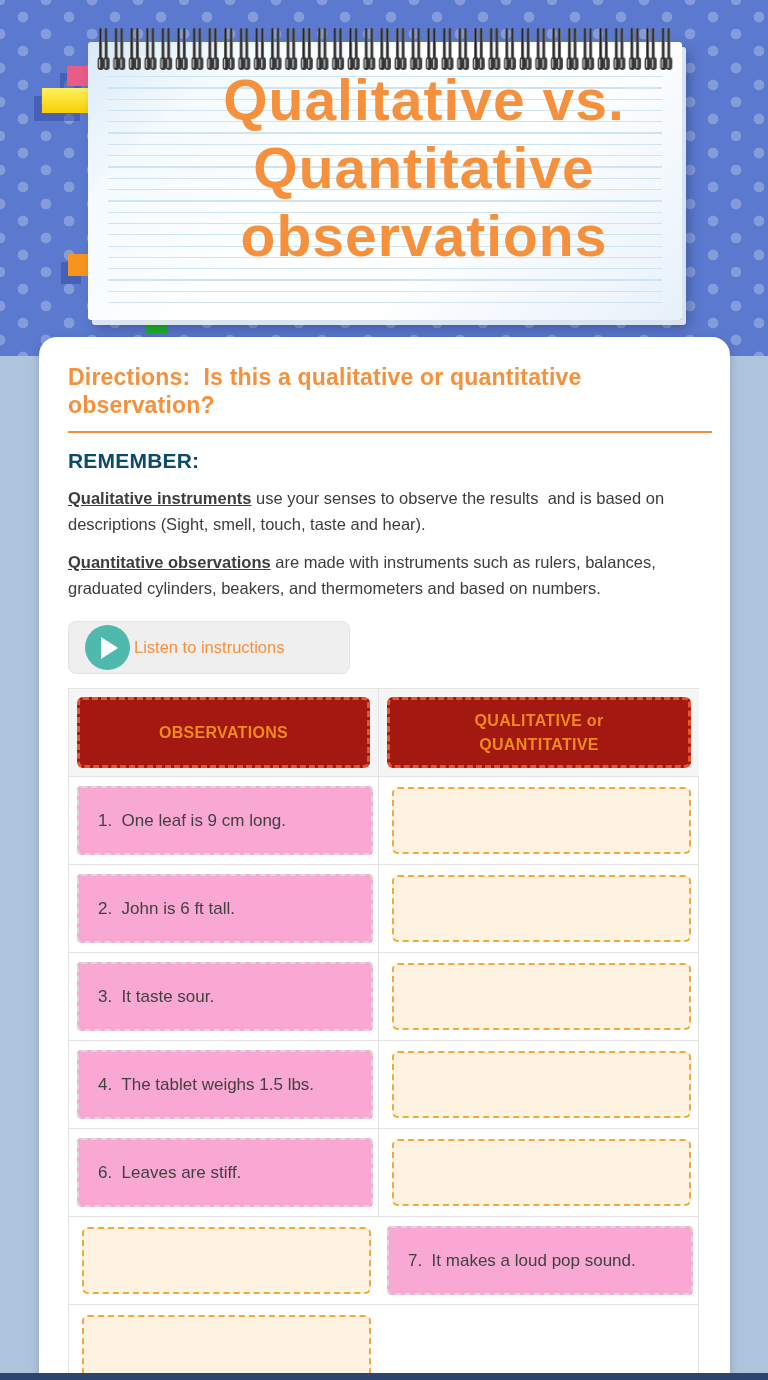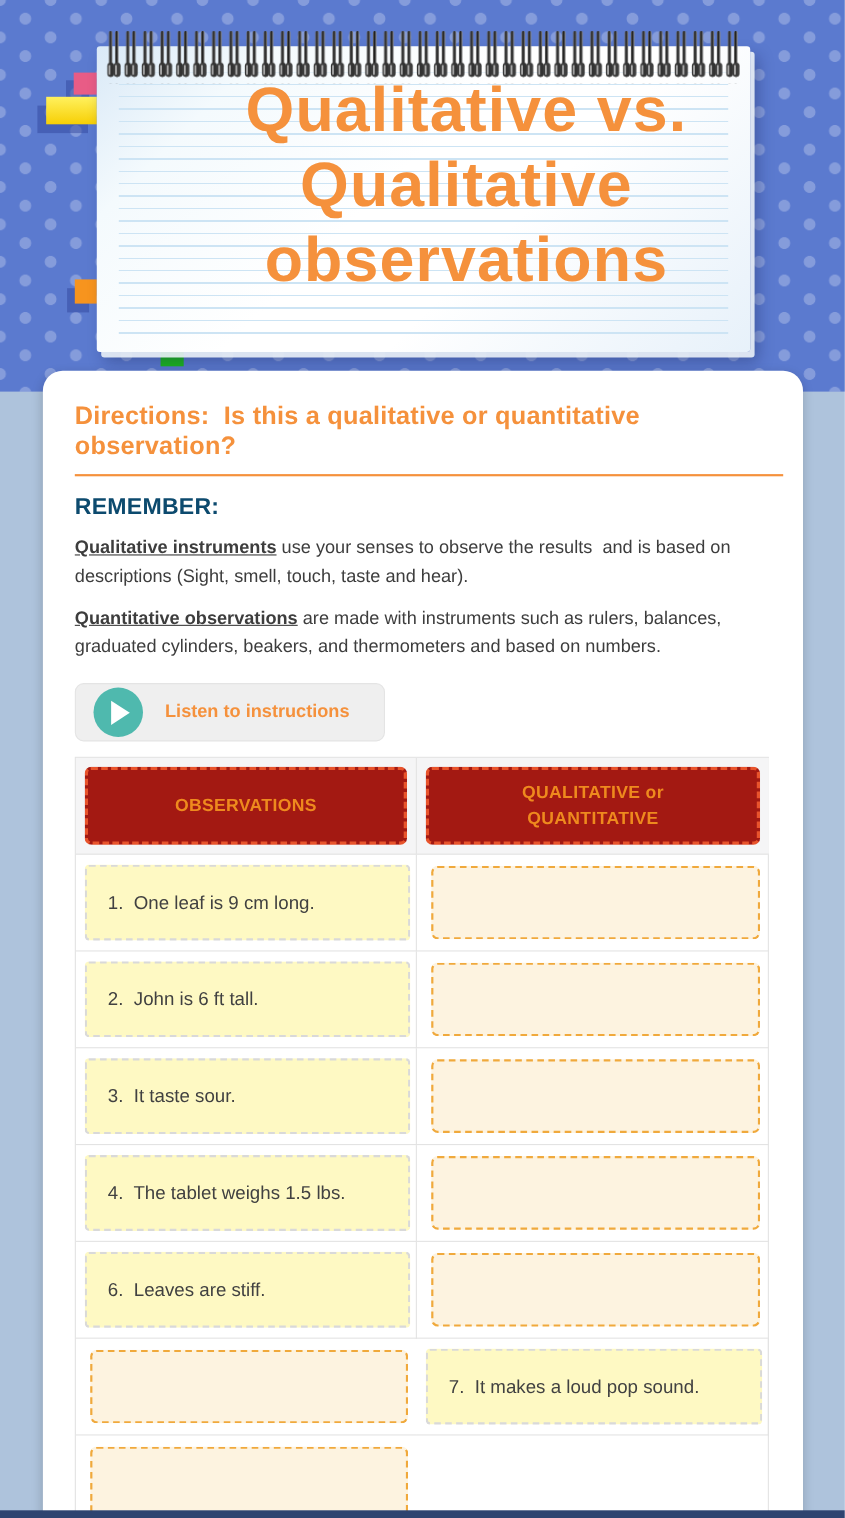--- a/index.html
+++ b/index.html
@@ -81,40 +81,40 @@
   .play-circle{
     width:45px;height:45px;border-radius:50%;background:var(--teal);
     margin-left:16px;flex:0 0 auto;
     display:flex;align-items:center;justify-content:center;
   }
   .play-tri{
     width:0;height:0;margin-left:4px;
     border-top:11px solid transparent;border-bottom:11px solid transparent;
     border-left:17px solid #ffffff;
   }
-  .listen-label{margin-left:20px;color:var(--accent-orange);font-size:16.5px;font-weight:700;}
+  .listen-label{margin-left:4px;color:var(--accent-orange);font-size:16.5px;font-weight:400;}
   
   .ws-table{
     margin-top:14px;width:631px;
     display:grid;grid-template-columns:310px 320px;grid-auto-rows:88px;
     border:1px solid #e3e3e3;background:#fff;
   }
   .cell{display:flex;border-bottom:1px solid #e3e3e3;}
   .cell.left{border-right:1px solid #e3e3e3;}
   .cell.head{background:#f5f5f6;}
   .head-box{
     flex:1;margin:8px;border-radius:6px;
     background:var(--header-red);border:3px dashed var(--header-red-border);
     color:var(--header-red-text);font-size:16px;font-weight:600;letter-spacing:.3px;
     display:flex;align-items:center;justify-content:center;text-align:center;
     padding:0 28px;line-height:24px;
   }
   .obs-box{
     flex:1;margin:9px 5px 9px 8px;border-radius:4px;
-    background:#fef9c3;border:2px dashed #d9d9d9;
+    background:#f9a8d4;border:2px dashed #d9d9d9;
     display:flex;align-items:center;padding-left:19px;
     font-size:17px;color:#414141;white-space:pre-wrap;text-align:center;
   }
   .drop-box{
     flex:1;margin:10px 8px 10px 13px;border-radius:6px;
     background:var(--cream);border:2px dashed var(--cream-border);
     cursor:pointer;
   }
   
   .footer-bar{position:absolute;left:0;bottom:0;width:768px;height:7px;background:var(--navy);z-index:10;}
@@ -127,21 +127,21 @@
   <div class="tab tab-yellow"></div>
   <div class="tab tab-orange"></div>
   <div class="tab tab-green"></div>
 
   <div class="notebook">
     <div class="paper">
       <div class="ruled-lines"></div>
     </div>
     <div class="nb-title">
       <div>Qualitative vs.</div>
-      <div>Qualitative</div>
+      <div>Quantitative</div>
       <div>observations</div>
     </div>
     <svg class="spiral" viewBox="0 0 578 48" preserveAspectRatio="none">
       <defs>
         <linearGradient id="wg" x1="0" y1="0" x2="1" y2="0">
           <stop offset="0" stop-color="#6a6a6a"></stop>
           <stop offset="0.45" stop-color="#1d1d1d"></stop>
           <stop offset="1" stop-color="#8a8a8a"></stop>
         </linearGradient>
         <pattern id="coil" width="15.63" height="48" patternUnits="userSpaceOnUse">

